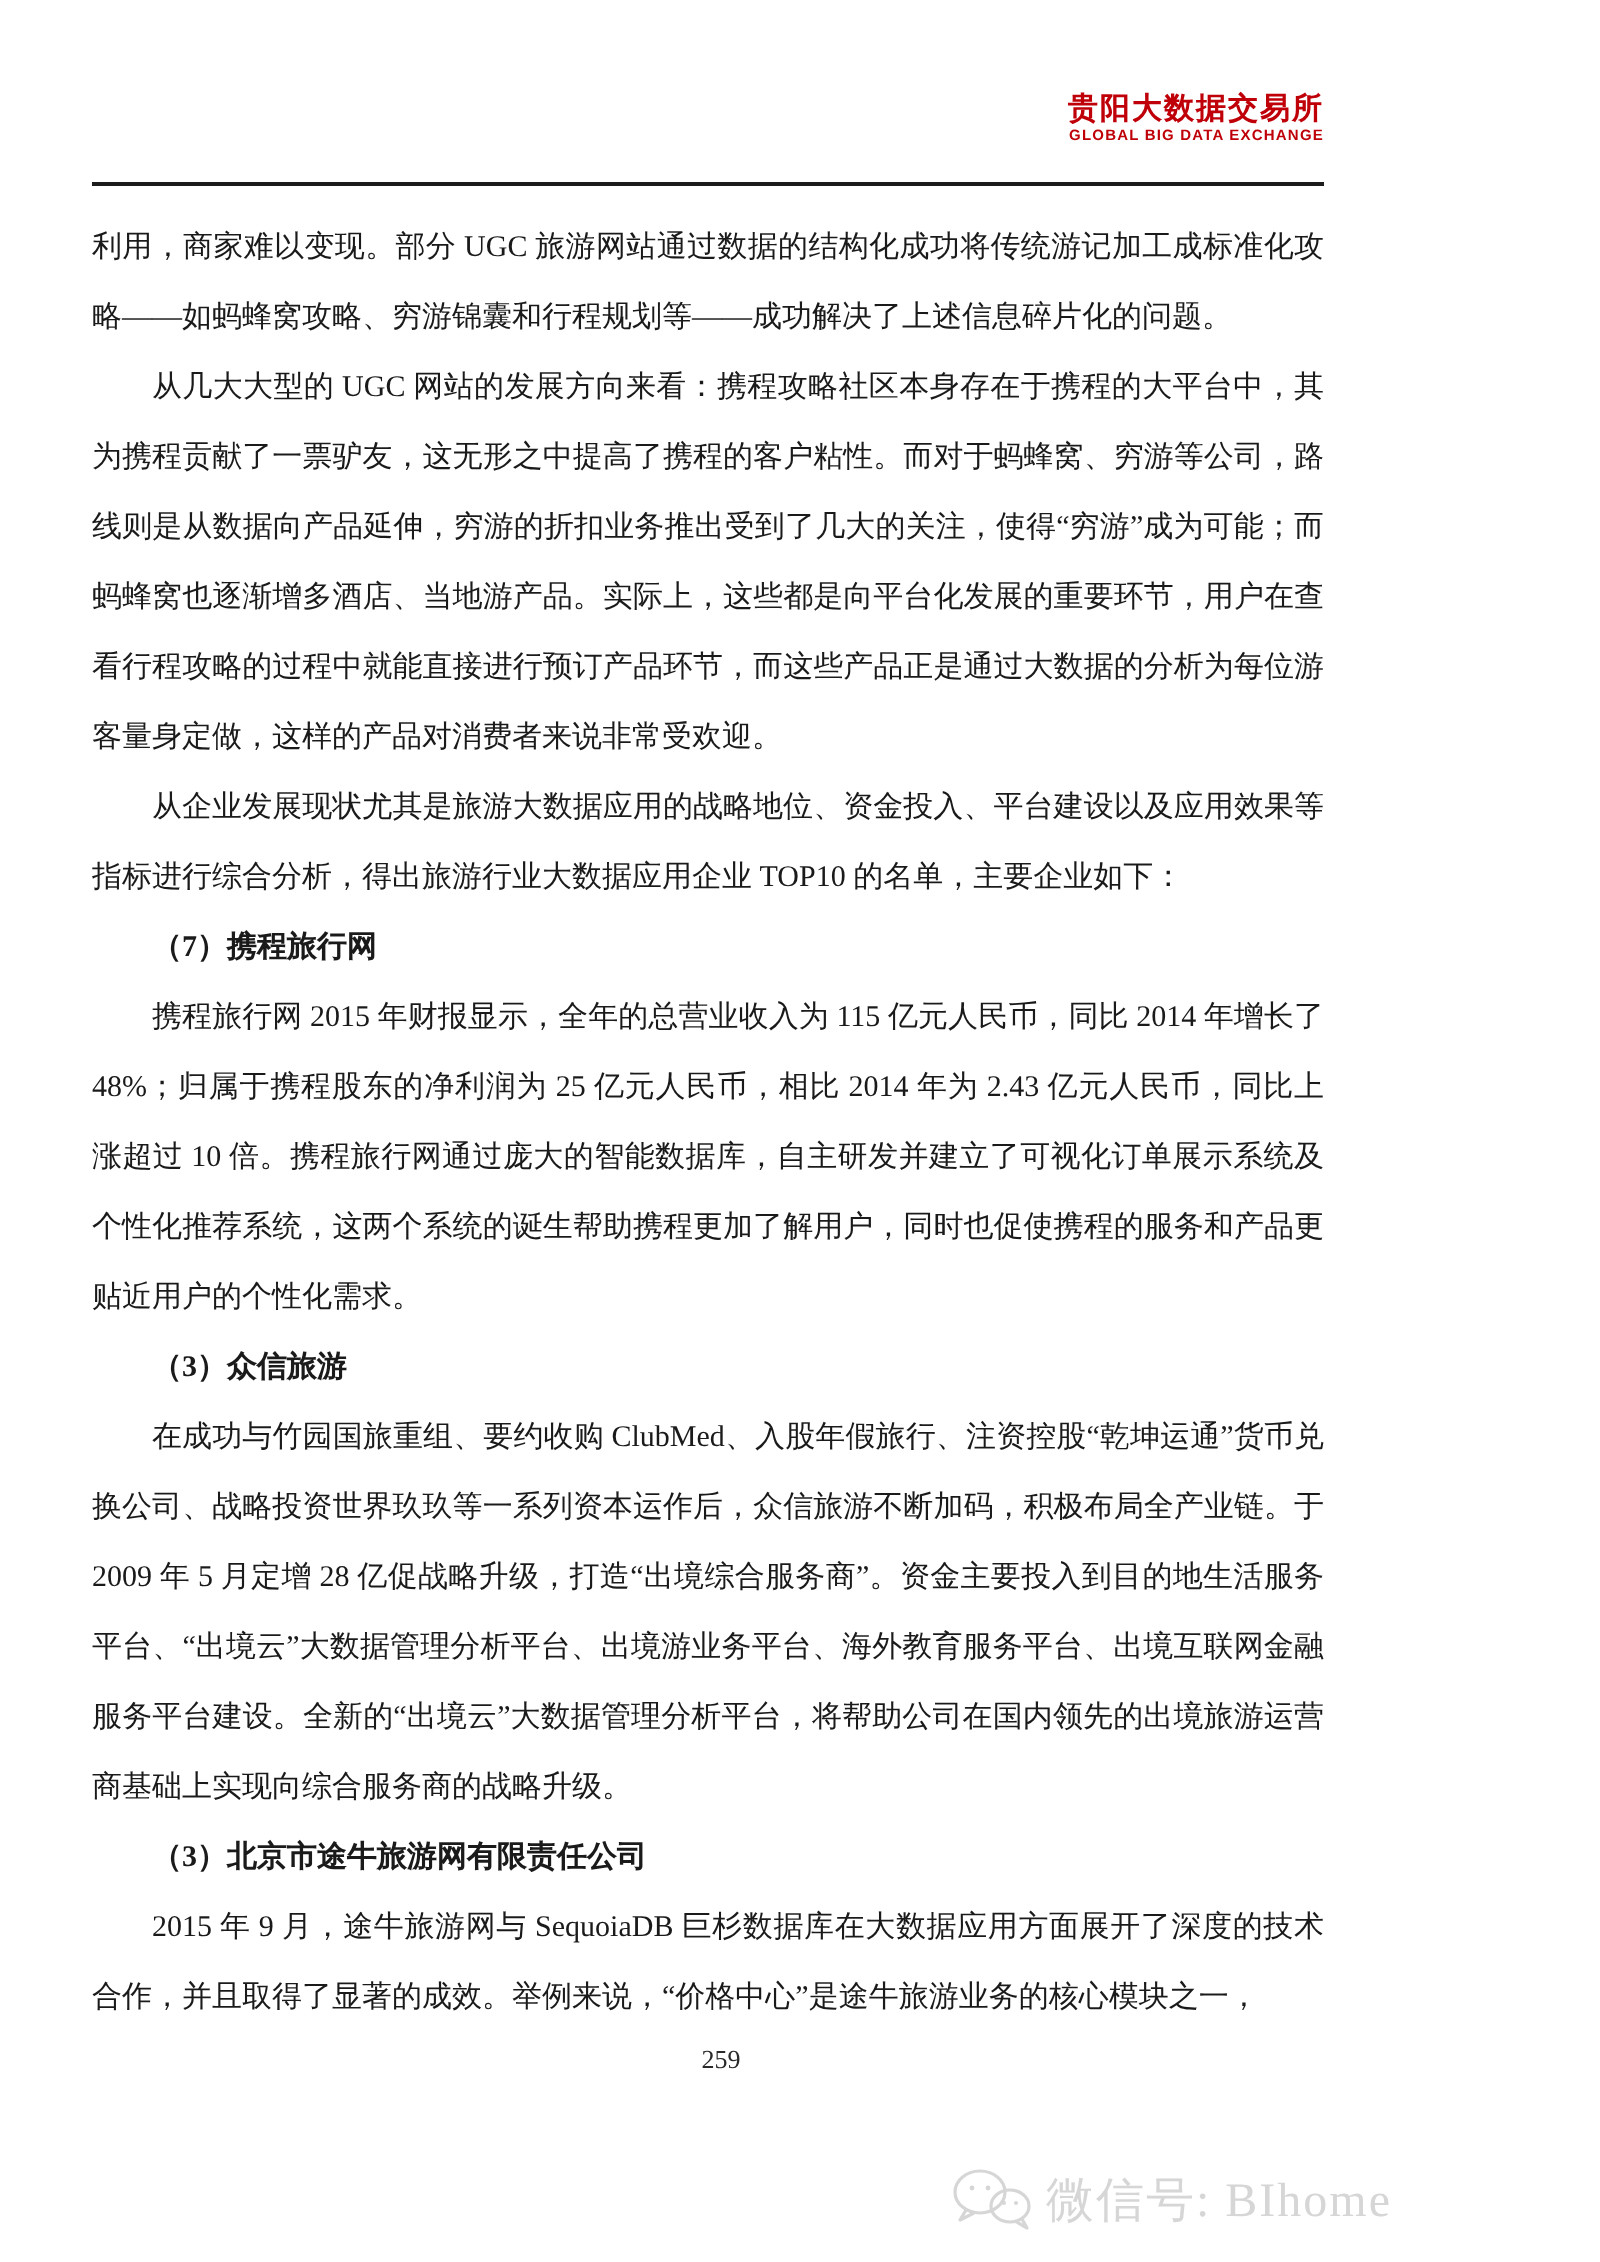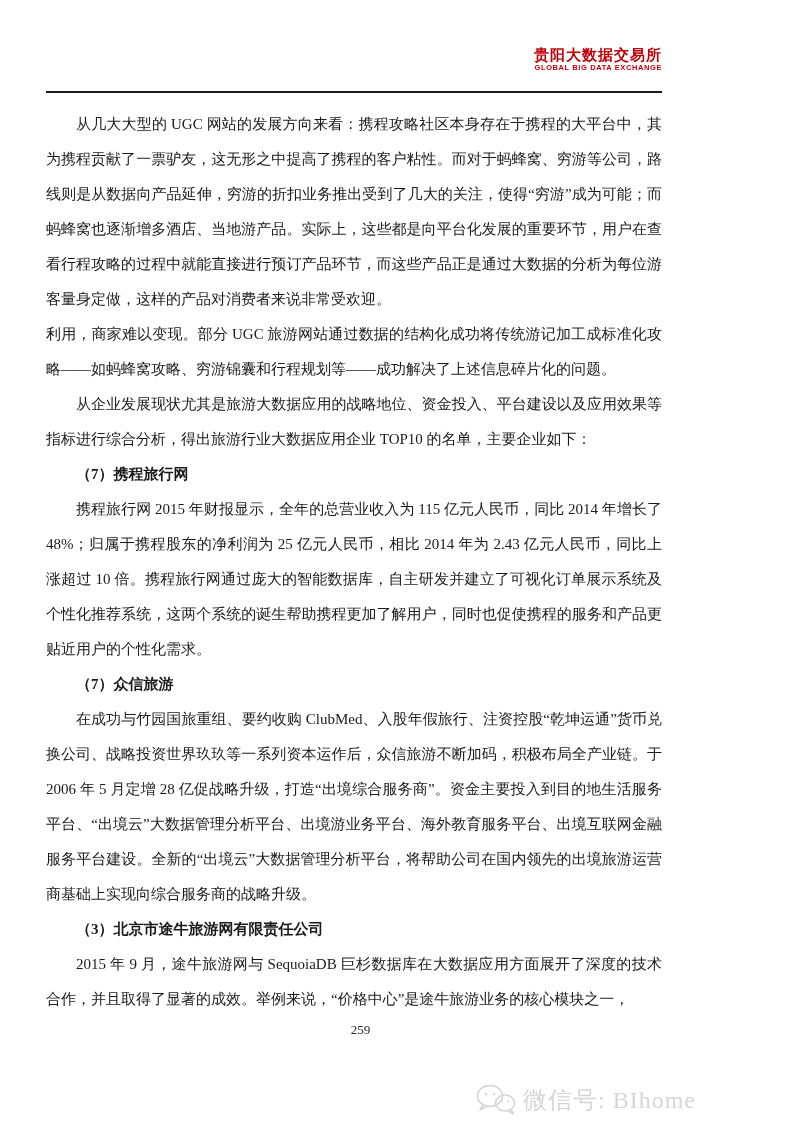--- a/index.html
+++ b/index.html
@@ -75,27 +75,27 @@
 <div class="page">
 
   <div class="header">
     <div class="brand">
       <div class="brand-cn">贵阳大数据交易所</div>
       <div class="brand-en">GLOBAL BIG DATA EXCHANGE</div>
     </div>
   </div>
 
   <div class="content">
+    <p class="para">利用，商家难以变现。部分 UGC 旅游网站通过数据的结构化成功将传统游记加工成标准化攻略——如蚂蜂窝攻略、穷游锦囊和行程规划等——成功解决了上述信息碎片化的问题。</p>
     <p class="para para-indent">从几大大型的 UGC 网站的发展方向来看：携程攻略社区本身存在于携程的大平台中，其为携程贡献了一票驴友，这无形之中提高了携程的客户粘性。而对于蚂蜂窝、穷游等公司，路线则是从数据向产品延伸，穷游的折扣业务推出受到了几大的关注，使得“穷游”成为可能；而蚂蜂窝也逐渐增多酒店、当地游产品。实际上，这些都是向平台化发展的重要环节，用户在查看行程攻略的过程中就能直接进行预订产品环节，而这些产品正是通过大数据的分析为每位游客量身定做，这样的产品对消费者来说非常受欢迎。</p>
-    <p class="para">利用，商家难以变现。部分 UGC 旅游网站通过数据的结构化成功将传统游记加工成标准化攻略——如蚂蜂窝攻略、穷游锦囊和行程规划等——成功解决了上述信息碎片化的问题。</p>
     <p class="para para-indent">从企业发展现状尤其是旅游大数据应用的战略地位、资金投入、平台建设以及应用效果等指标进行综合分析，得出旅游行业大数据应用企业 TOP10 的名单，主要企业如下：</p>
     <p class="heading">（7）携程旅行网</p>
     <p class="para para-indent">携程旅行网 2015 年财报显示，全年的总营业收入为 115 亿元人民币，同比 2014 年增长了 48%；归属于携程股东的净利润为 25 亿元人民币，相比 2014 年为 2.43 亿元人民币，同比上涨超过 10 倍。携程旅行网通过庞大的智能数据库，自主研发并建立了可视化订单展示系统及个性化推荐系统，这两个系统的诞生帮助携程更加了解用户，同时也促使携程的服务和产品更贴近用户的个性化需求。</p>
-    <p class="heading">（7）众信旅游</p>
-    <p class="para para-indent">在成功与竹园国旅重组、要约收购 ClubMed、入股年假旅行、注资控股“乾坤运通”货币兑换公司、战略投资世界玖玖等一系列资本运作后，众信旅游不断加码，积极布局全产业链。于 2006 年 5 月定增 28 亿促战略升级，打造“出境综合服务商”。资金主要投入到目的地生活服务平台、“出境云”大数据管理分析平台、出境游业务平台、海外教育服务平台、出境互联网金融服务平台建设。全新的“出境云”大数据管理分析平台，将帮助公司在国内领先的出境旅游运营商基础上实现向综合服务商的战略升级。</p>
+    <p class="heading">（3）众信旅游</p>
+    <p class="para para-indent">在成功与竹园国旅重组、要约收购 ClubMed、入股年假旅行、注资控股“乾坤运通”货币兑换公司、战略投资世界玖玖等一系列资本运作后，众信旅游不断加码，积极布局全产业链。于 2009 年 5 月定增 28 亿促战略升级，打造“出境综合服务商”。资金主要投入到目的地生活服务平台、“出境云”大数据管理分析平台、出境游业务平台、海外教育服务平台、出境互联网金融服务平台建设。全新的“出境云”大数据管理分析平台，将帮助公司在国内领先的出境旅游运营商基础上实现向综合服务商的战略升级。</p>
     <p class="heading">（3）北京市途牛旅游网有限责任公司</p>
     <p class="para para-indent">2015 年 9 月，途牛旅游网与 SequoiaDB 巨杉数据库在大数据应用方面展开了深度的技术合作，并且取得了显著的成效。举例来说，“价格中心”是途牛旅游业务的核心模块之一，</p>
   </div>
 
   <div class="page-number">259</div>
 
   <div class="watermark">
     <span>
       <svg width="42" height="34" viewBox="0 0 42 34" fill="none" xmlns="http://www.w3.org/2000/svg">
         <ellipse cx="15" cy="13" rx="12.5" ry="10.5" stroke="#d6d6d6" stroke-width="1.6"></ellipse>

